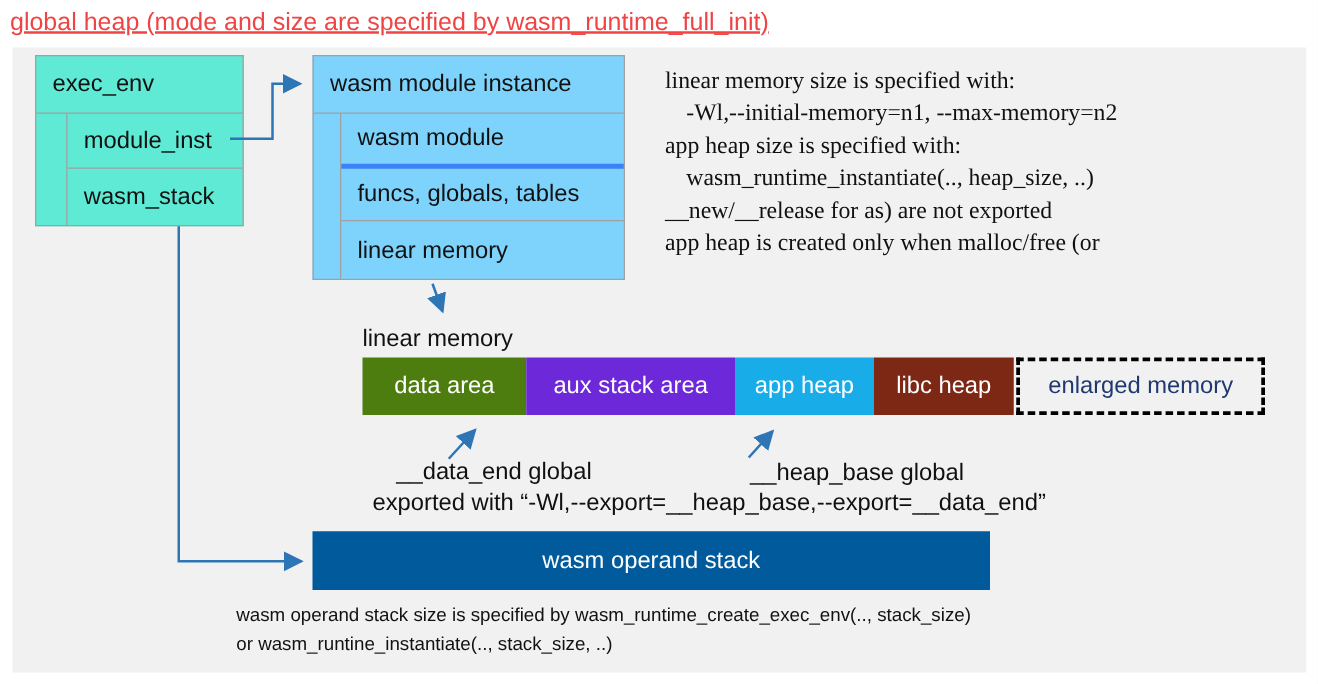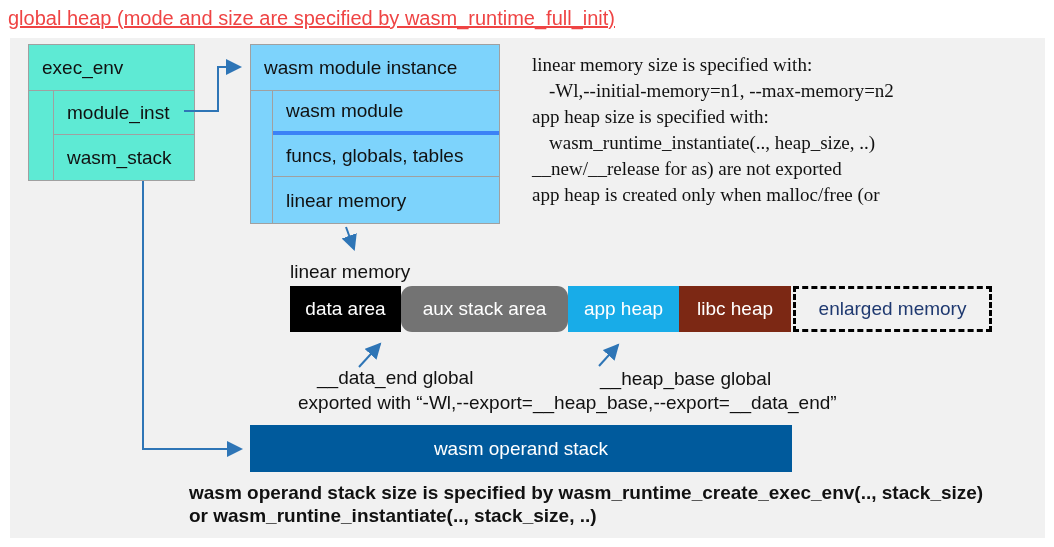--- a/index.html
+++ b/index.html
@@ -43,21 +43,21 @@
   .seg-dashed { border:3px dashed #000; background:transparent; margin-left:2px; font-size:19px; }
   
   .opbar {
     position:absolute; left:250px; top:425px; width:542px; height:47px;
     display:flex; align-items:center; justify-content:center; font-size:19px;
   }
   
   .notes-right { position:absolute; left:532px; top:52px; font-size:19px; line-height:26px;font-family:Liberation Serif, serif; }
   .notes-right .ln { white-space:nowrap; }
   .notes-right .indent { padding-left:17px; }
-  .notes-bottom { position:absolute; left:189px; top:481px; font-size:19px; line-height:23px;font-weight:bold; }
+  .notes-bottom { position:absolute; left:189px; top:481px; font-size:15px; line-height:23px; }
   .notes-bottom .ln { white-space:nowrap; }
   .arrows { position:absolute; left:0; top:0; width:1054px; height:547px; pointer-events:none; }
 </style>
 </head>
 <body>
 
 <div class="stage">
 
   <div class="title">global heap (mode and size are specified by wasm_runtime_full_init)</div>
 
@@ -83,22 +83,22 @@
     <div class="ln indent">-Wl,--initial-memory=n1, --max-memory=n2</div>
     <div class="ln">app heap size is specified with:</div>
     <div class="ln indent">wasm_runtime_instantiate(.., heap_size, ..)</div>
     <div class="ln">__new/__release for as) are not exported</div>
     <div class="ln">app heap is created only when malloc/free (or</div>
   </div>
 
   <div class="lbl" style="left:290px; top:261px;">linear memory</div>
 
   <div class="membar">
-    <div class="seg" style="width: 111px; background-color: #000000; color: rgb(255, 255, 255);">data area</div>
-    <div class="seg" style="width: 167px; background-color: #737373; color: rgb(255, 255, 255); border-radius: 11px;">aux stack area</div>
+    <div class="seg" style="width: 131px; background-color: #4d7c0f; color: rgb(255, 255, 255);">data area</div>
+    <div class="seg" style="width: 167px; background-color: #6d28d9; color: rgb(255, 255, 255);">aux stack area</div>
     <div class="seg" style="width: 111px; background-color: rgb(24, 172, 232); color: rgb(255, 255, 255);">app heap</div>
     <div class="seg" style="width: 112px; background-color: rgb(124, 40, 20); color: rgb(255, 255, 255);">libc heap</div>
     <div class="seg seg-dashed" style="width: 199px; color: rgb(31, 57, 112);">enlarged memory</div>
   </div>
 
   <div class="lbl" style="left:317px; top:367px;">__data_end global</div>
   <div class="lbl" style="left:600px; top:368px;">__heap_base global</div>
   <div class="lbl" style="left:298px; top:392px;">exported with “-Wl,--export=__heap_base,--export=__data_end”</div>
 
   <div class="opbar" style="background-color: rgb(0, 90, 156); color: rgb(255, 255, 255);">wasm operand stack</div>

